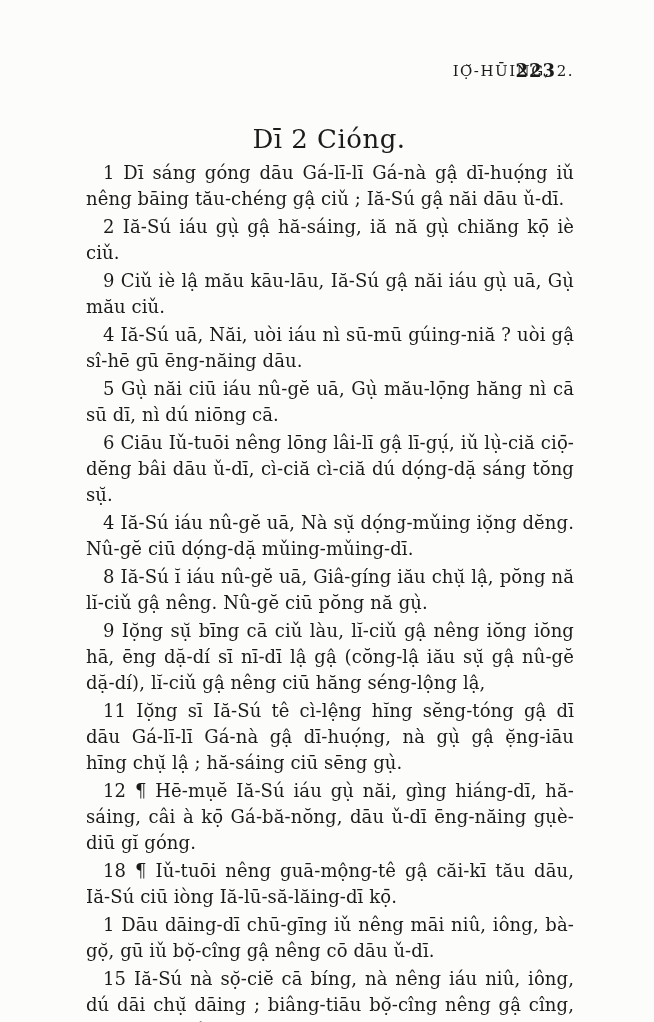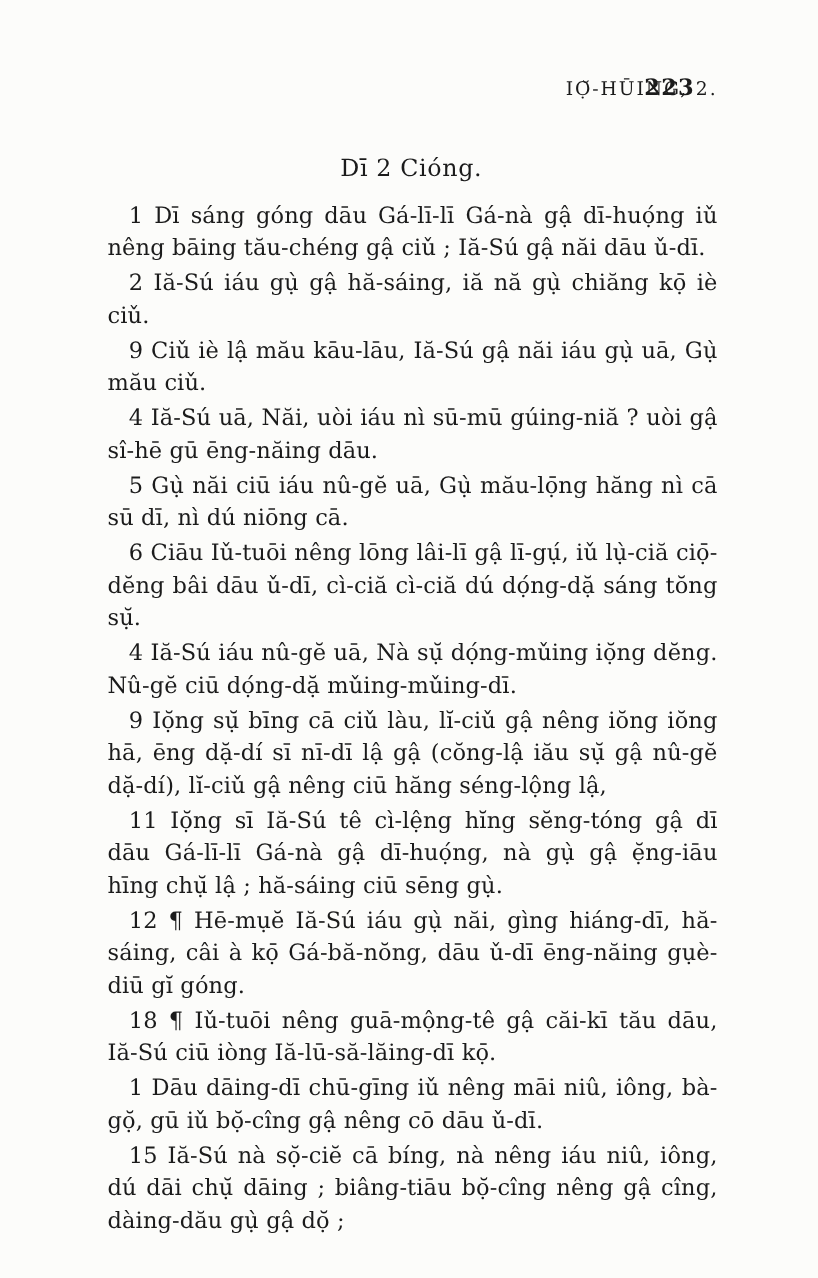--- a/index.html
+++ b/index.html
@@ -35,21 +35,21 @@
     font-size: 18px;
     font-weight: bold;
     letter-spacing: 1px;
   }
   .chapter-title {
     position: absolute;
     left: 84px; top: 124px;
     width: 490px;
     margin: 0;
     text-align: center;
-    font-size: 19px;
+    font-size: 26px;
     font-weight: normal;
     letter-spacing: 0.5px;
   }
   .verses {
     position: absolute;
     left: 84px; top: 158px;
     width: 492px;
     font-size: 18px;
     line-height: 26px;
     text-align: justify;
@@ -93,20 +93,21 @@
   <h2 class="chapter-title">Dī 2 Cióng.</h2>
 
   <div class="verses" id="verses">
       <p class="verse">1 Dī sáng góng dāu Gá-lī-lī Gá-nà gậ dī-huọ́ng iǔ nêng bāing tău-chéng gậ ciǔ ; Iă-Sú gậ năi dāu ǔ-dī.</p>
       <p class="verse">2 Iă-Sú iáu gụ̀ gậ hă-sáing, iă nă gụ̀ chiăng kọ̄ iè ciǔ.</p>
       <p class="verse">9 Ciǔ iè lậ mău kāu-lāu, Iă-Sú gậ năi iáu gụ̀ uā, Gụ̀ mău ciǔ.</p>
       <p class="verse">4 Iă-Sú uā, Năi, uòi iáu nì sū-mū gúing-niă ? uòi gậ sî-hē gū ēng-năing dāu.</p>
       <p class="verse">5 Gụ̀ năi ciū iáu nû-gĕ uā, Gụ̀ mău-lọ̄ng hăng nì cā sū dī, nì dú niōng cā.</p>
       <p class="verse">6 Ciāu Iǔ-tuōi nêng lōng lâi-lī gậ lī-gụ́, iǔ lụ̀-ciă ciọ̄-dĕng bâi dāu ǔ-dī, cì-ciă cì-ciă dú dọ́ng-dặ sáng tŏng sụ̆.</p>
       <p class="verse">4 Iă-Sú iáu nû-gĕ uā, Nà sụ̆ dọ́ng-mǔing iọ̆ng dĕng. Nû-gĕ ciū dọ́ng-dặ mǔing-mǔing-dī.</p>
+      <p class="verse">8 Iă-Sú ĭ iáu nû-gĕ uā, Giâ-gíng iău chụ̆ lậ, pŏng nă lĭ-ciǔ gậ nêng.  Nû-gĕ ciū pŏng nă gụ̀.</p>
       <p class="verse">9 Iọ̆ng sụ̆ bīng cā ciǔ làu, lĭ-ciǔ gậ nêng iŏng iŏng hā, ēng dặ-dí sī nī-dī lậ gậ (cŏng-lậ iău sụ̆ gậ nû-gĕ dặ-dí), lĭ-ciǔ gậ nêng ciū hăng séng-lộng lậ,</p>
       <p class="verse">11 Iọ̆ng sī Iă-Sú tê cì-lệng hĭng sĕng-tóng gậ dī dāu Gá-lī-lī Gá-nà gậ dī-huọ́ng, nà gụ̀ gậ ẹ̆ng-iāu hīng chụ̆ lậ ; hă-sáing ciū sēng gụ̀.</p>
       <p class="verse">12 ¶ Hē-mụĕ Iă-Sú iáu gụ̀ năi, gìng hiáng-dī, hă-sáing, câi à kọ̄ Gá-bă-nŏng, dāu ǔ-dī ēng-năing gụè-diū gĭ góng.</p>
       <p class="verse">18 ¶ Iǔ-tuōi nêng guā-mộng-tê gậ căi-kī tău dāu, Iă-Sú ciū iòng Iă-lū-să-lăing-dī kọ̄.</p>
       <p class="verse">1 Dāu dāing-dī chū-gīng iǔ nêng māi niû, iông, bà-gọ̆, gū iǔ bọ̆-cîng gậ nêng cō dāu ǔ-dī.</p>
       <p class="verse">15 Iă-Sú nà sọ̆-ciĕ cā bíng, nà nêng iáu niû, iông, dú dāi chụ̆ dāing ; biâng-tiāu bọ̆-cîng nêng gậ cîng, dàing-dău gụ̀ gậ dọ̆ ;</p>
     </div>
 
 
 </div>

